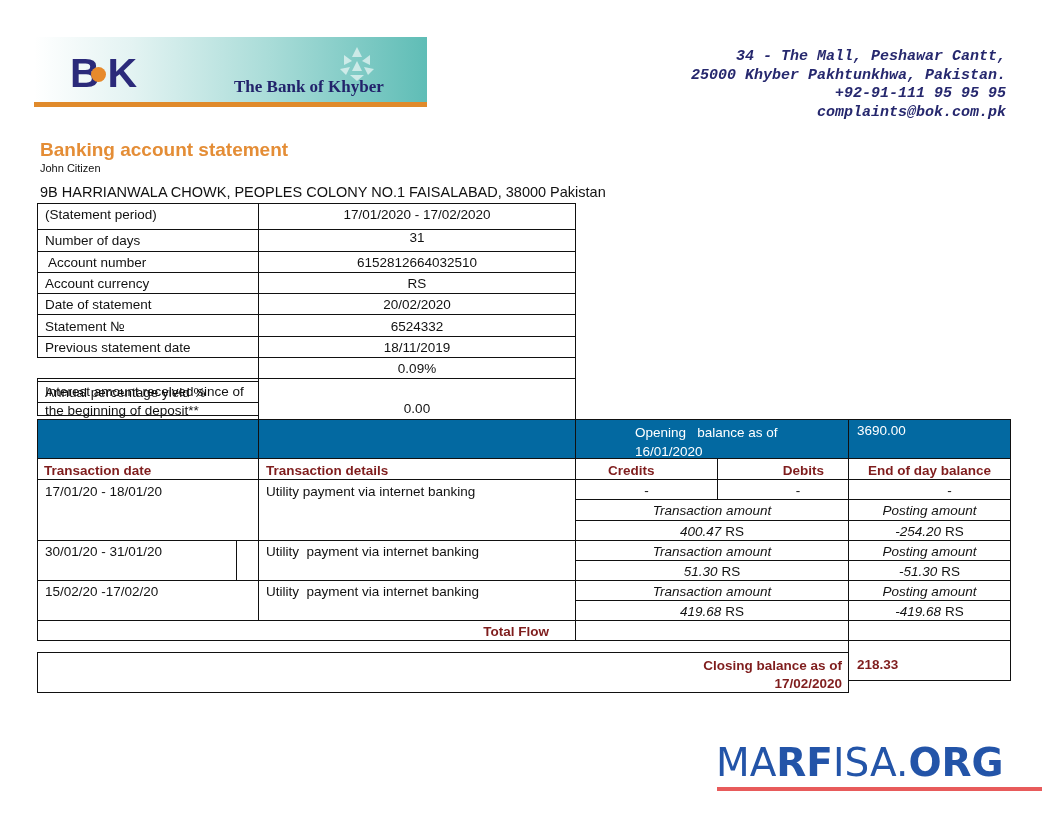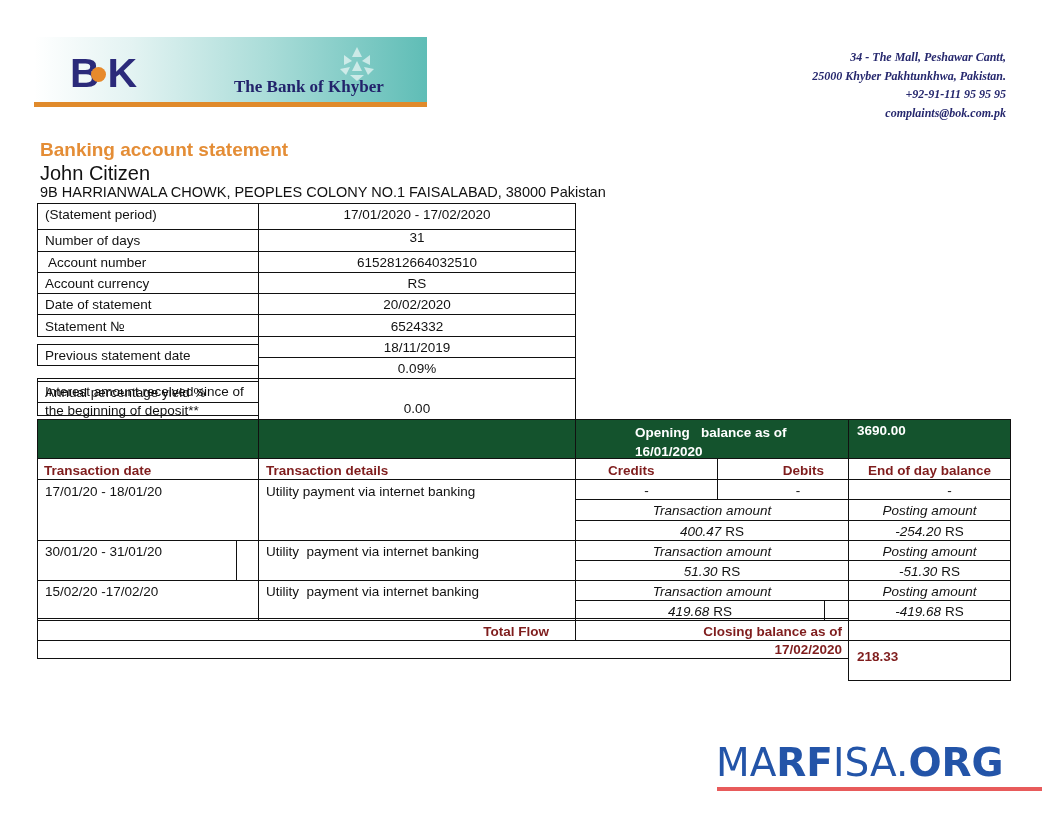--- a/index.html
+++ b/index.html
@@ -10,30 +10,30 @@
   .banner { position: absolute; left: 34px; top: 37px; width: 393px; height: 70px;
     background: linear-gradient(90deg, #ffffff 0%, #e3f3f2 25%, #a9dcd8 60%, #5fbdb6 100%); }
   .banner .stripe { position: absolute; left: 0; bottom: 0; width: 100%; height: 5px; background: #e08a2b; }
   .bok-logo { position: absolute; left: 36px; top: 19px; height: 34px; display: flex; align-items: center; }
   .bok-logo .letter { font-family: "Liberation Sans", sans-serif; font-weight: 700; font-size: 41px; color: #2b2a7a; line-height: 34px; letter-spacing: -3px; }
   .bok-logo .o { display: inline-block; width: 15px; height: 15px; border-radius: 50%; background: #e78a2c; margin: 0 2px 0 -6px; position: relative; top: 1px; }
   .bank-name { position: absolute; left: 200px; top: 40px; font-family: "Liberation Serif", serif; font-weight: 700; font-size: 17px; color: #22236b; }
   .flower { position: absolute; left: 300px; top: 8px; width: 46px; height: 40px; opacity: .6; }
 
   
-  .address { position: absolute; right: 48px; top: 48px; text-align: right; font-family: Liberation Serif, serif; font-style: italic; font-weight: 700; font-size: 12px; line-height: 18.5px; color: #26286e; }
+  .address { position: absolute; right: 48px; top: 48px; text-align: right; font-family: Liberation Mono, monospace; font-style: italic; font-weight: 700; font-size: 15px; line-height: 18.5px; color: #26286e; }
 
   .title { position: absolute; left: 40px; top: 139px; font-weight: 700; font-size: 19px; color: #e48d36; }
-  .cust-name { position: absolute; left: 40px; top: 162px; font-size: 20px; text-align: center; }
+  .cust-name { position: absolute; left: 40px; top: 162px; font-size: 11px; text-align: center; }
   .cust-addr { position: absolute; left: 40px; top: 184px; font-size: 14.5px; }
 
   .cell { position: absolute; border: 1px solid #111; font-size: 13.5px; line-height: 16px; }
   .lbl { padding: 3px 0 0 7px; }
   .val { text-align: center; padding-top: 3px; }
-  .teal { background: #14532d; color: #ffffff; font-weight: 700; }
+  .teal { background: #0369a1; color: #ffffff; font-weight: 400; }
   .orange { color: #7f1d1d; font-weight: 700; }
   .ital { font-style: italic; }
 
   .marfisa { position: absolute; left: 716px; top: 741px; font-family: "DejaVu Sans", sans-serif; font-size: 39px; color: #2354a8; letter-spacing: 0px; line-height: 44px; }
   .marfisa b { font-weight: 700; }
   .marfisa-line { position: absolute; left: 717px; top: 787px; width: 325px; height: 4px; background: #e85b5b; }
 </style>
 </head>
 <body>
 
@@ -81,21 +81,21 @@
 
   <div class="cell lbl" style="left:37px;top:272px;width:222px;height:22px;">Account currency</div>
   <div class="cell val" style="left:258px;top:272px;width:318px;height:22px;">RS</div>
 
   <div class="cell lbl" style="left:37px;top:293px;width:222px;height:22px;">Date of statement</div>
   <div class="cell val" style="left:258px;top:293px;width:318px;height:22px;">20/02/2020</div>
 
   <div class="cell lbl" style="left:37px;top:314px;width:222px;height:23px;padding-top:4px;">Statement №</div>
   <div class="cell val" style="left:258px;top:314px;width:318px;height:23px;padding-top:4px;">6524332</div>
 
-  <div class="cell lbl" style="left:37px;top:336px;width:222px;height:22px;margin-top:8px;">Previous statement date</div>
+  <div class="cell lbl" style="left:37px;top:336px;width:222px;height:22px;">Previous statement date</div>
   <div class="cell val" style="left:258px;top:336px;width:318px;height:22px;">18/11/2019</div>
 
   <div class="cell lbl" style="left:37px;top:357px;width:222px;height:22px;margin-top:24px;">Annual percentage yield %</div>
   <div class="cell val" style="left:258px;top:357px;width:318px;height:22px;">0.09%</div>
 
   <div class="cell lbl" style="left:37px;top:378px;width:222px;height:38px;padding-top:3px;line-height:19px;">Interest amount received since of the beginning of deposit**</div>
   <div class="cell val" style="left:258px;top:378px;width:318px;height:42px;padding-top:22px;">0.00</div>
 </div>
 
 <div class="cell teal" style="left:37px;top:419px;width:222px;height:40px;"></div>
@@ -131,28 +131,28 @@
   <div class="cell val ital" style="left:848px;top:540px;width:163px;height:21px;">Posting amount</div>
   <div class="cell val" style="left:575px;top:560px;width:274px;height:21px;"><i>51.30</i> <span>RS</span></div>
   <div class="cell val" style="left:848px;top:560px;width:163px;height:21px;"><i>-51.30</i> <span>RS</span></div>
 </div>
 
 <div>
   <div class="cell lbl" style="left:37px;top:580px;width:222px;height:41px;">15/02/20 -17/02/20</div>
   <div class="cell lbl" style="left:258px;top:580px;width:318px;height:41px;white-space:pre;">Utility  payment via internet banking</div>
   <div class="cell val ital" style="left:575px;top:580px;width:274px;height:21px;">Transaction amount</div>
   <div class="cell val ital" style="left:848px;top:580px;width:163px;height:21px;">Posting amount</div>
-  <div class="cell val" style="left:575px;top:600px;width:250px;height:21px;"><i>419.68</i> <span>RS</span></div>
+  <div class="cell val" style="left:575px;top:600px;width:274px;height:21px;"><i>419.68</i> <span>RS</span></div>
   <div class="cell val" style="left:848px;top:600px;width:163px;height:21px;"><i>-419.68</i> <span>RS</span></div>
 </div>
 
 <div class="cell orange" style="left:37px;top:620px;width:539px;height:21px;text-align:right;padding:3px 26px 0 0;">Total Flow</div>
 <div class="cell" style="left:575px;top:620px;width:274px;height:21px;"></div>
 <div class="cell" style="left:848px;top:620px;width:163px;height:21px;"></div>
 
-<div class="cell orange" style="left:37px;top:618px;width:812px;height:41px;text-align:right;padding:4px 6px 0 0;line-height:18px;">
+<div class="cell orange" style="left:37px;top:652px;width:812px;height:41px;text-align:right;padding:4px 6px 0 0;line-height:18px;">
   <div>Closing balance as of</div>
   <div>17/02/2020</div>
 </div>
-<div class="cell orange" style="left:848px;top:640px;width:163px;height:41px;padding:8px 0 0 8px;">218.33</div>
+<div class="cell orange" style="left:848px;top:640px;width:163px;height:41px;padding:16px 0 0 8px;">218.33</div>
 
 <div class="marfisa"><span>MA</span><b>RF</b><span>ISA.</span><b>ORG</b></div>
 <div class="marfisa-line"></div>
 
 </body></html>

